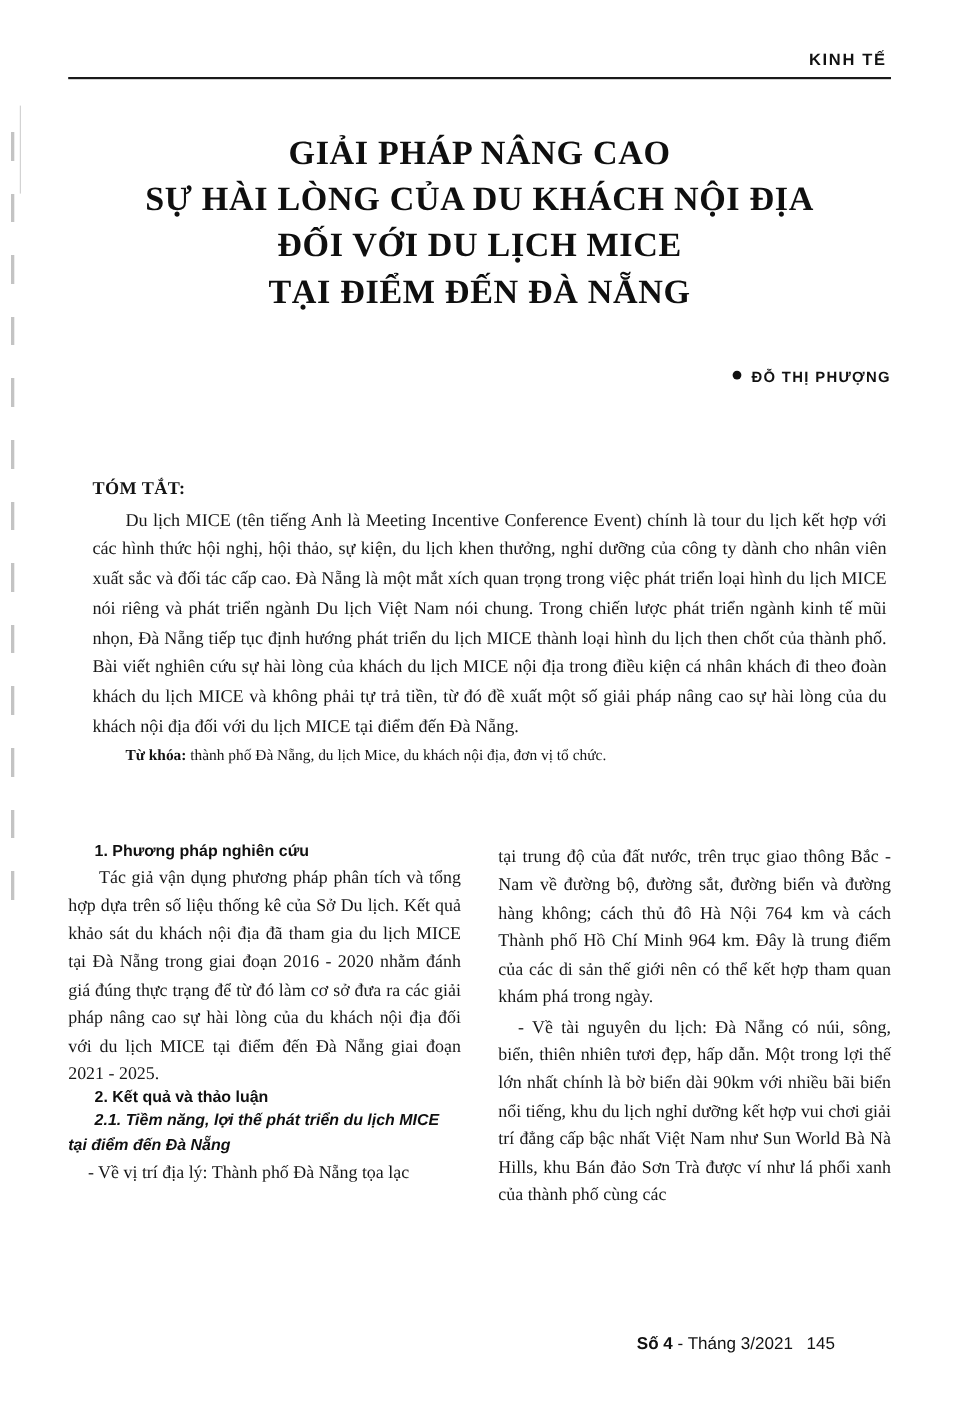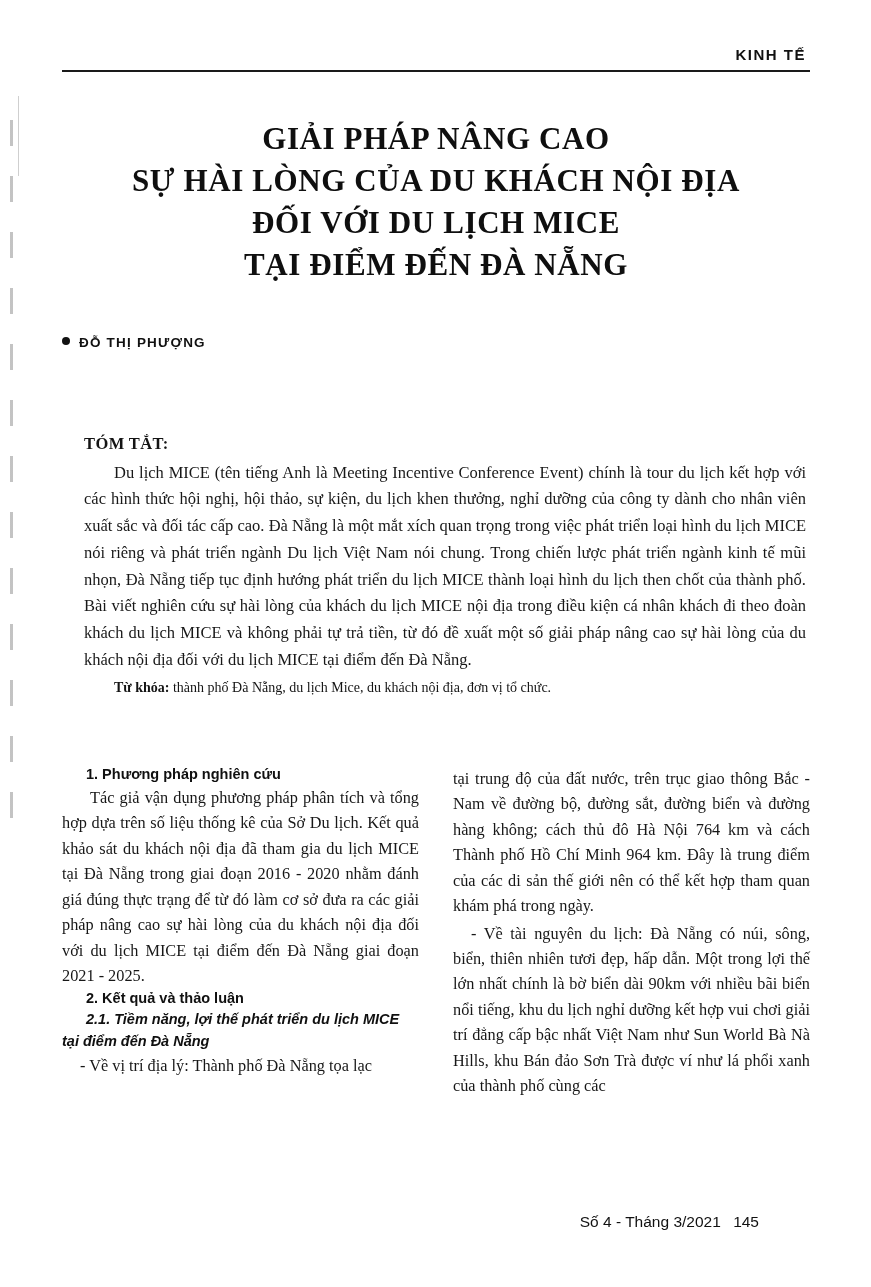--- a/index.html
+++ b/index.html
@@ -71,21 +71,21 @@
     font-family: "Liberation Serif", serif;
     font-weight: bold;
     font-size: 31px;
     line-height: 1.36;
     letter-spacing: 0.6px;
     color: #0f0f0f;
   }
 
   .author-row {
     margin-top: 48px;
-    text-align: left;
+    text-align: right;
     font-family: "Liberation Sans", sans-serif;
     font-weight: bold;
     font-size: 13.5px;
     letter-spacing: 1.2px;
     color: #111;
   }
   .author-bullet {
     display: inline-block;
     width: 8px;
     height: 8px;
@@ -162,21 +162,21 @@
 
   
   .footer {
     position: absolute;
     right: 62px;
     bottom: 56px;
     font-family: "Liberation Sans", sans-serif;
     font-size: 15.5px;
     color: #111;
   }
-  .footer b { font-weight: normal; text-align: right; }
+  .footer b { font-weight: bold; text-align: right; }
   .footer .pageno { font-weight: normal; margin-left: 8px; text-align: center; }
 </style>
 </head>
 <body>
 
 <div class="page">
 
   <div class="scan-edge"></div>
   <div class="scan-edge2"></div>
 

